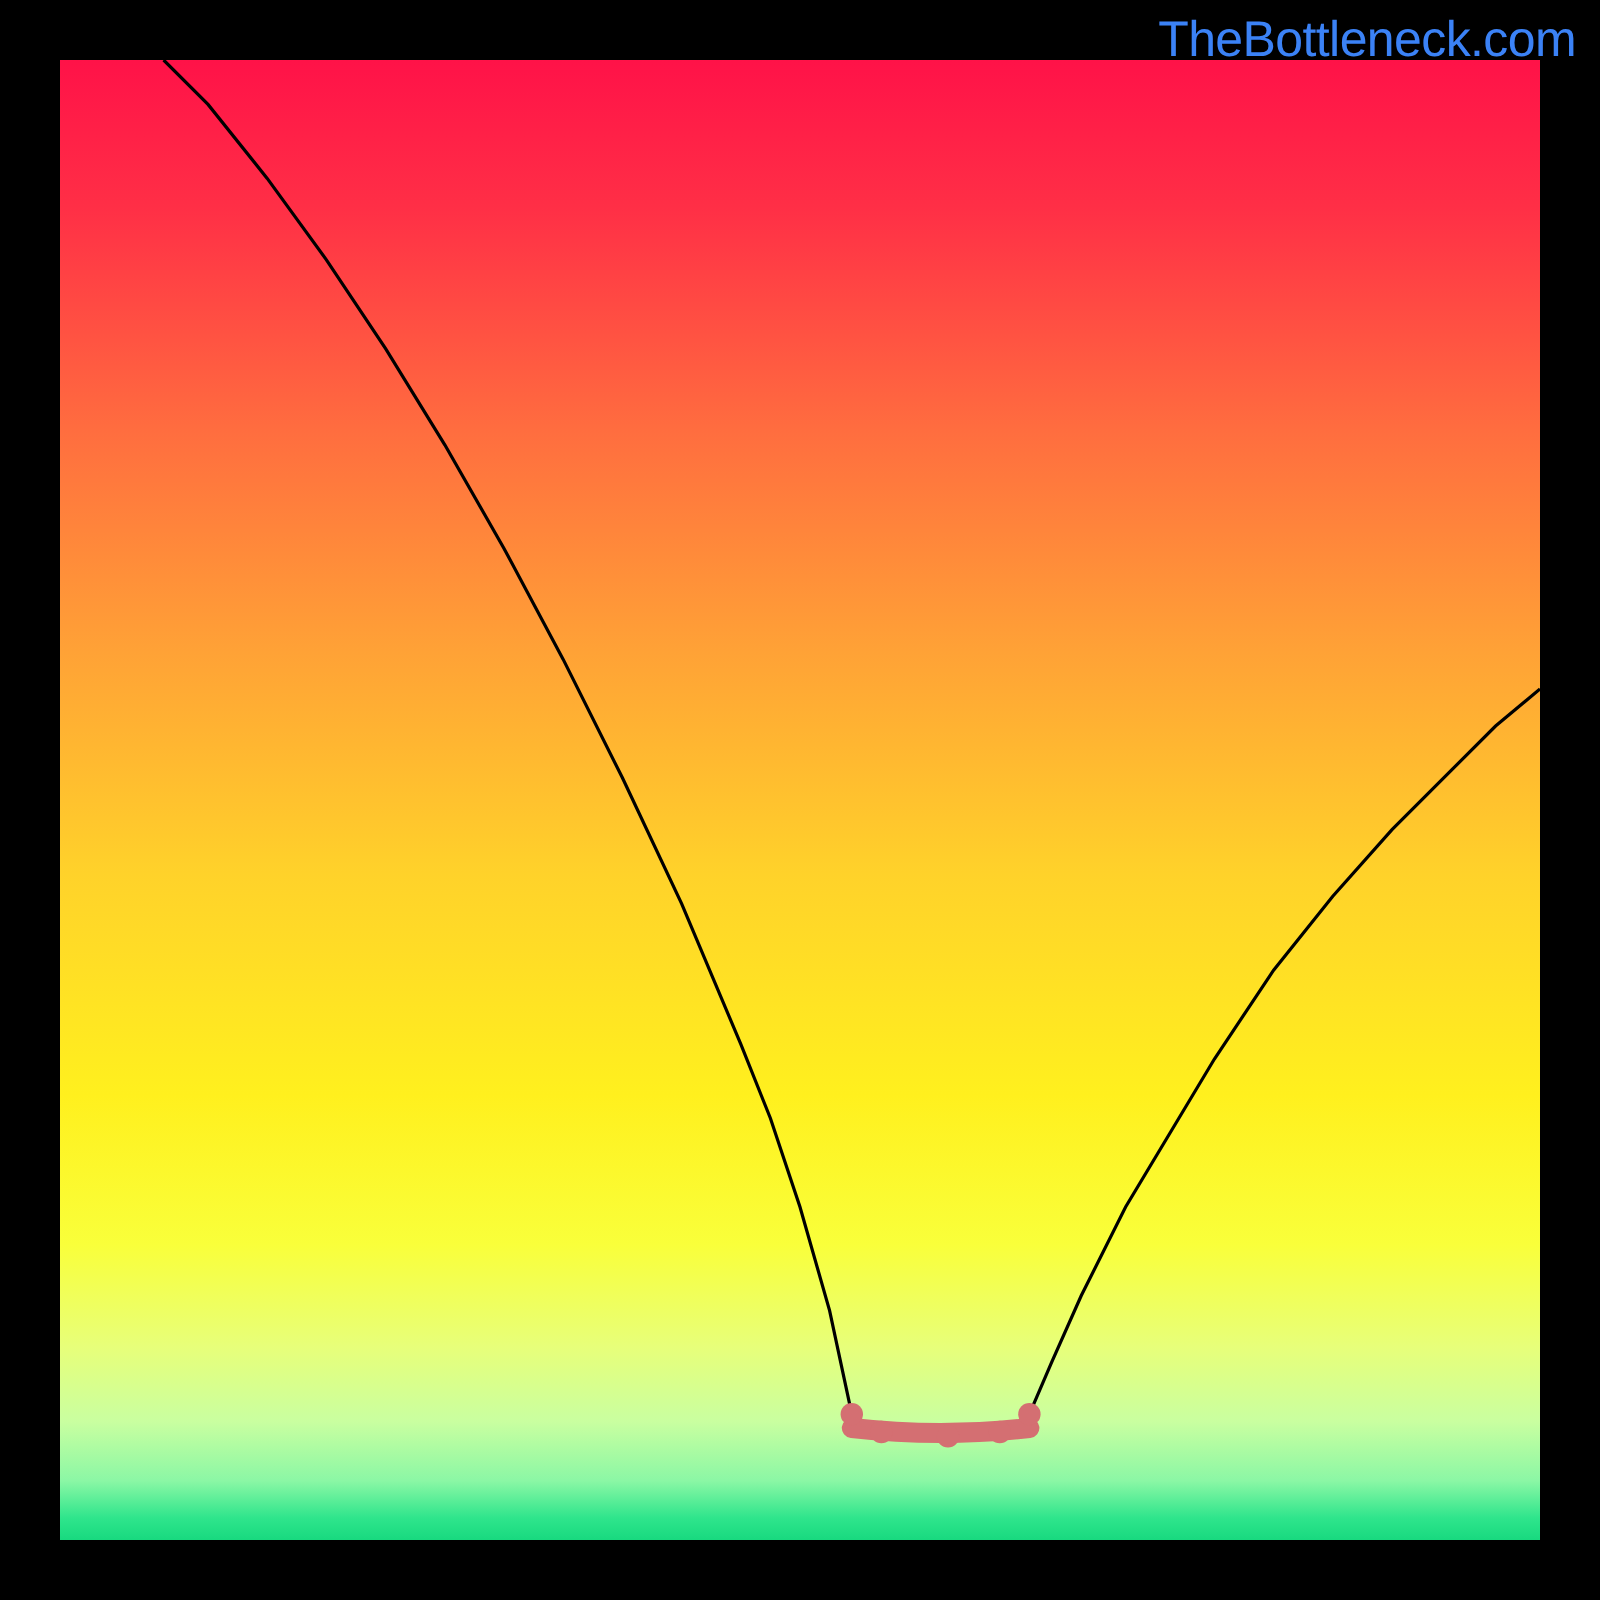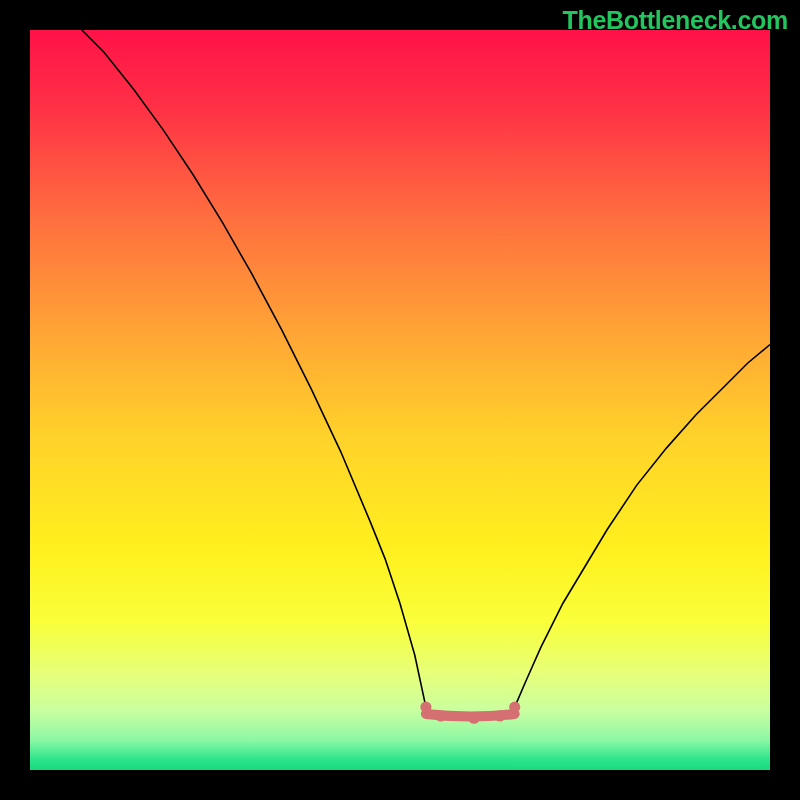--- a/index.html
+++ b/index.html
@@ -13,23 +13,23 @@
   }
   .stage {
     position: relative;
     width: 800px;
     height: 800px;
   }
   .watermark {
     position: absolute;
     top: 6px;
     right: 12px;
-    color: #22c55e;
+    color: #3b82f6;
     font-size: 25px;
-    font-weight: 700;
+    font-weight: 400;
     letter-spacing: -0.3px;
     z-index: 10;
     margin-left: 20px;
   }
   .plot {
     position: absolute;
     left: 30px;
     top: 30px;
     width: 740px;
     height: 740px;

